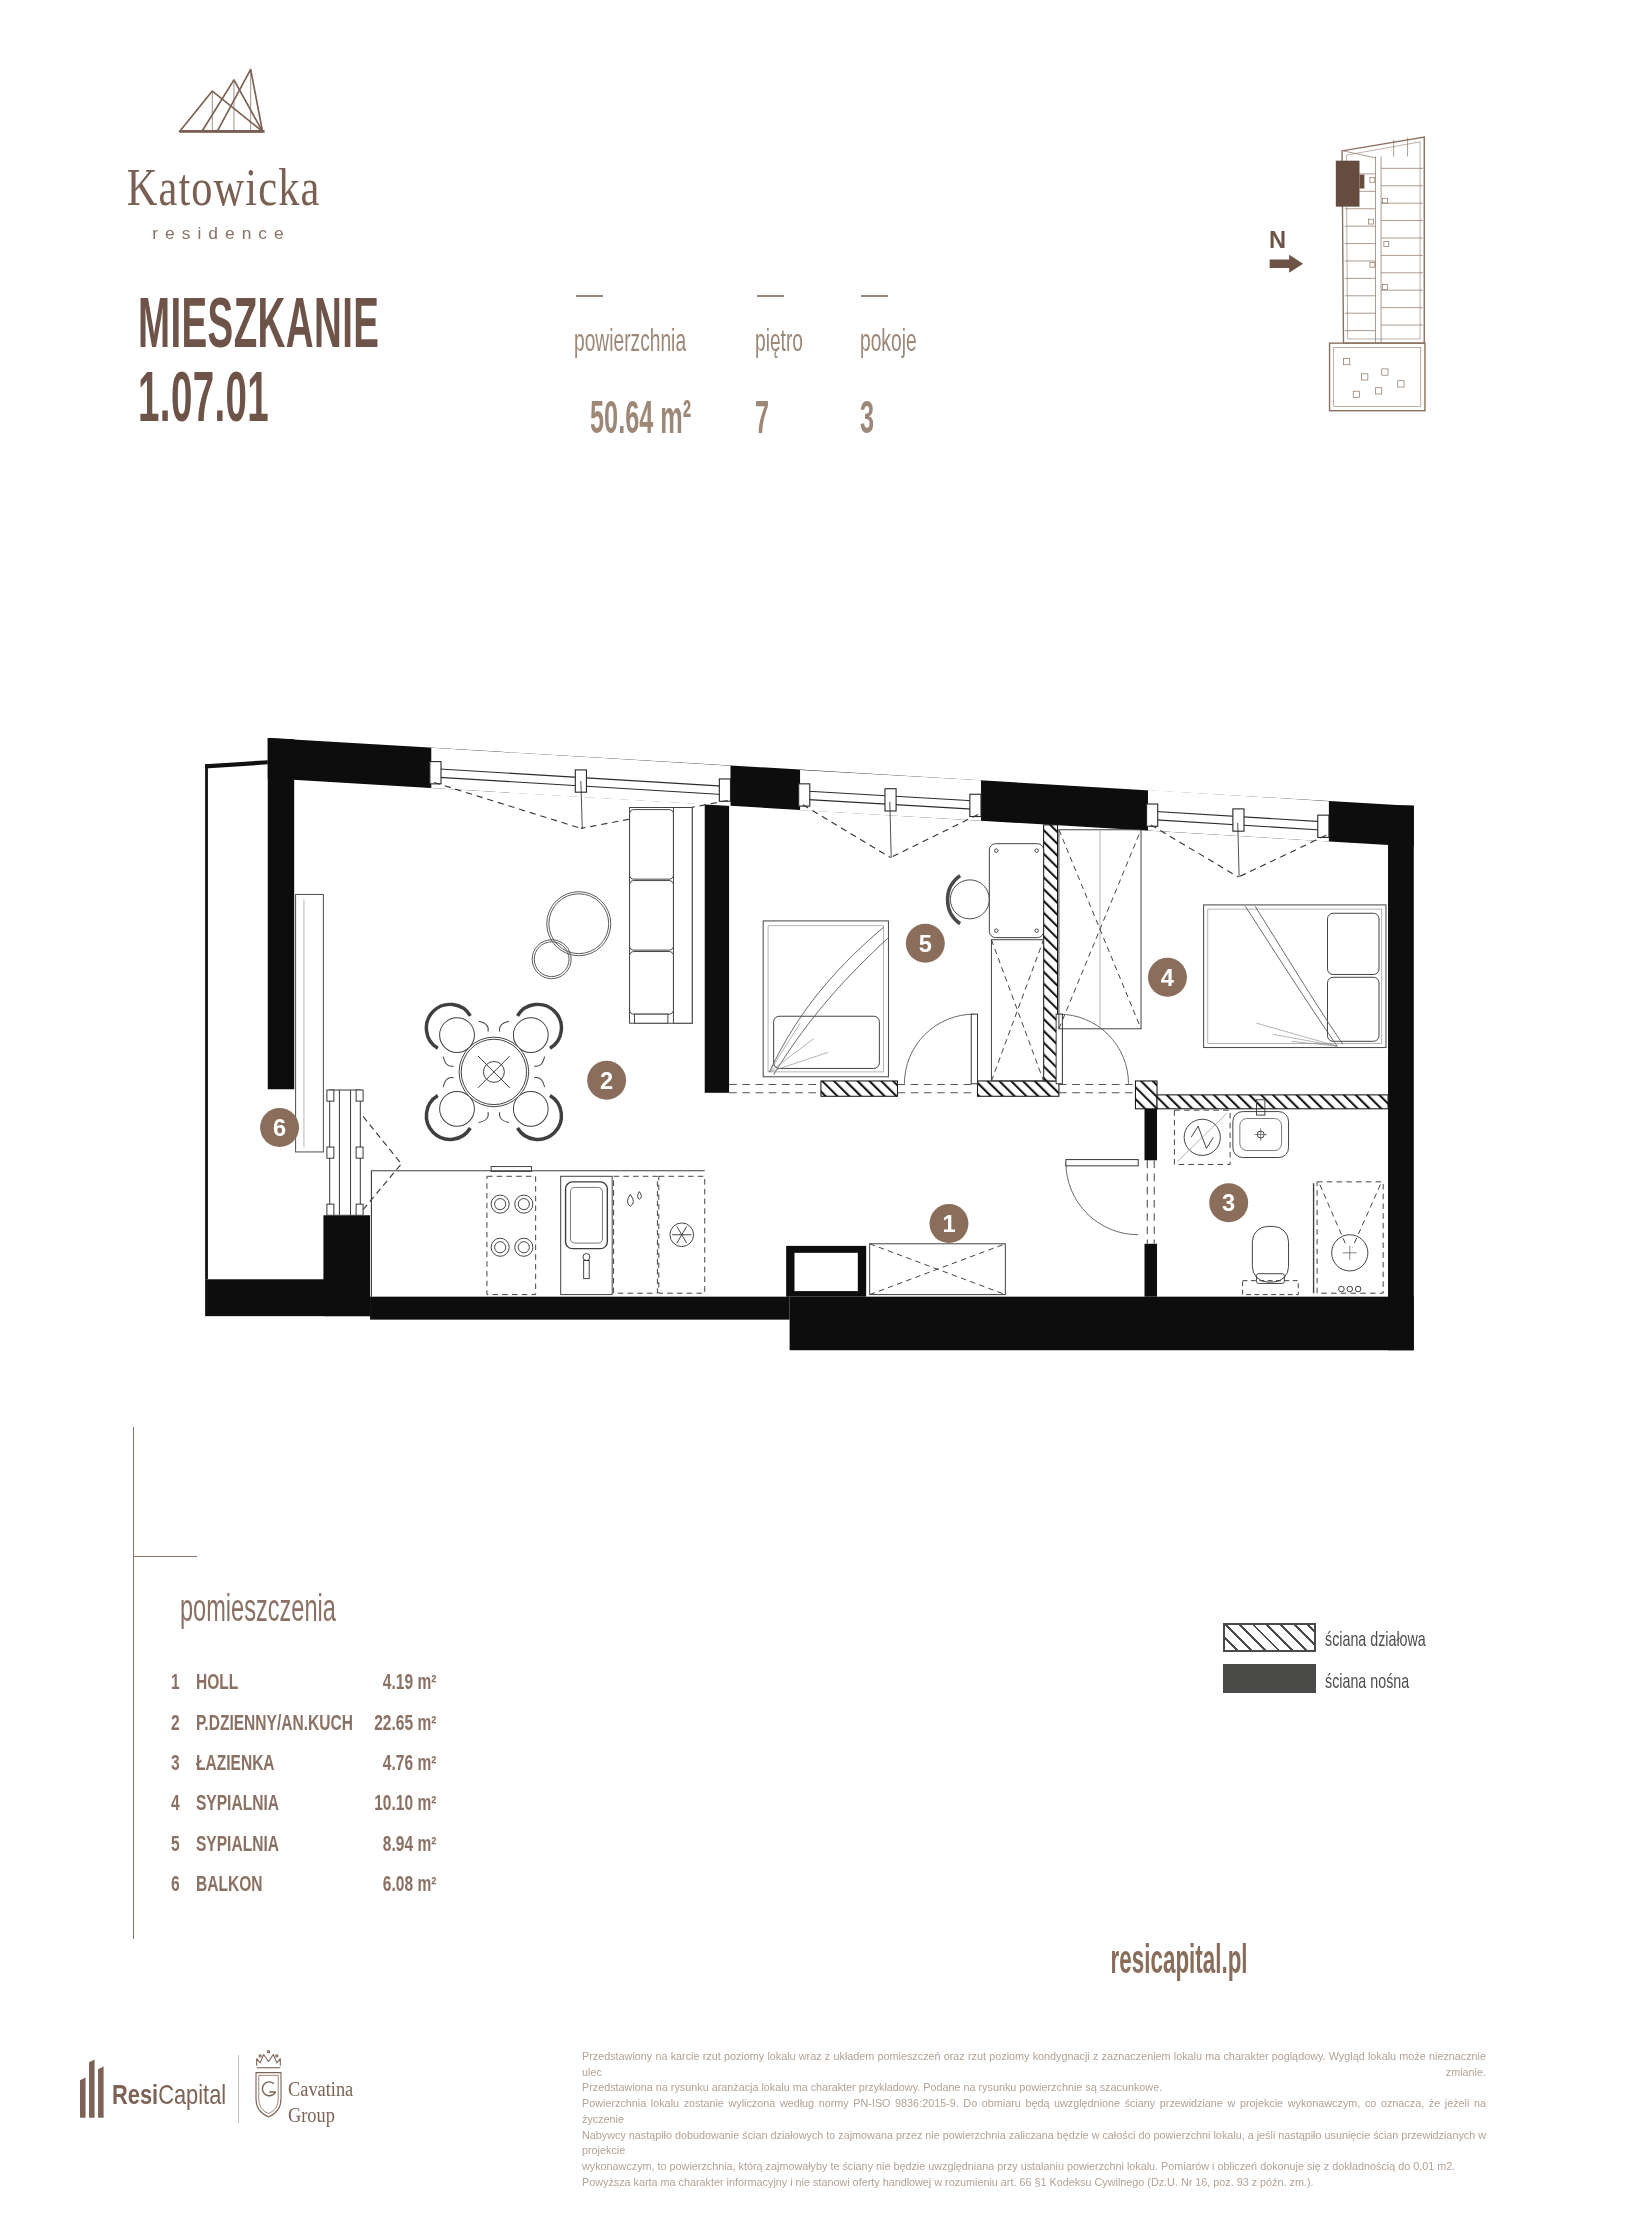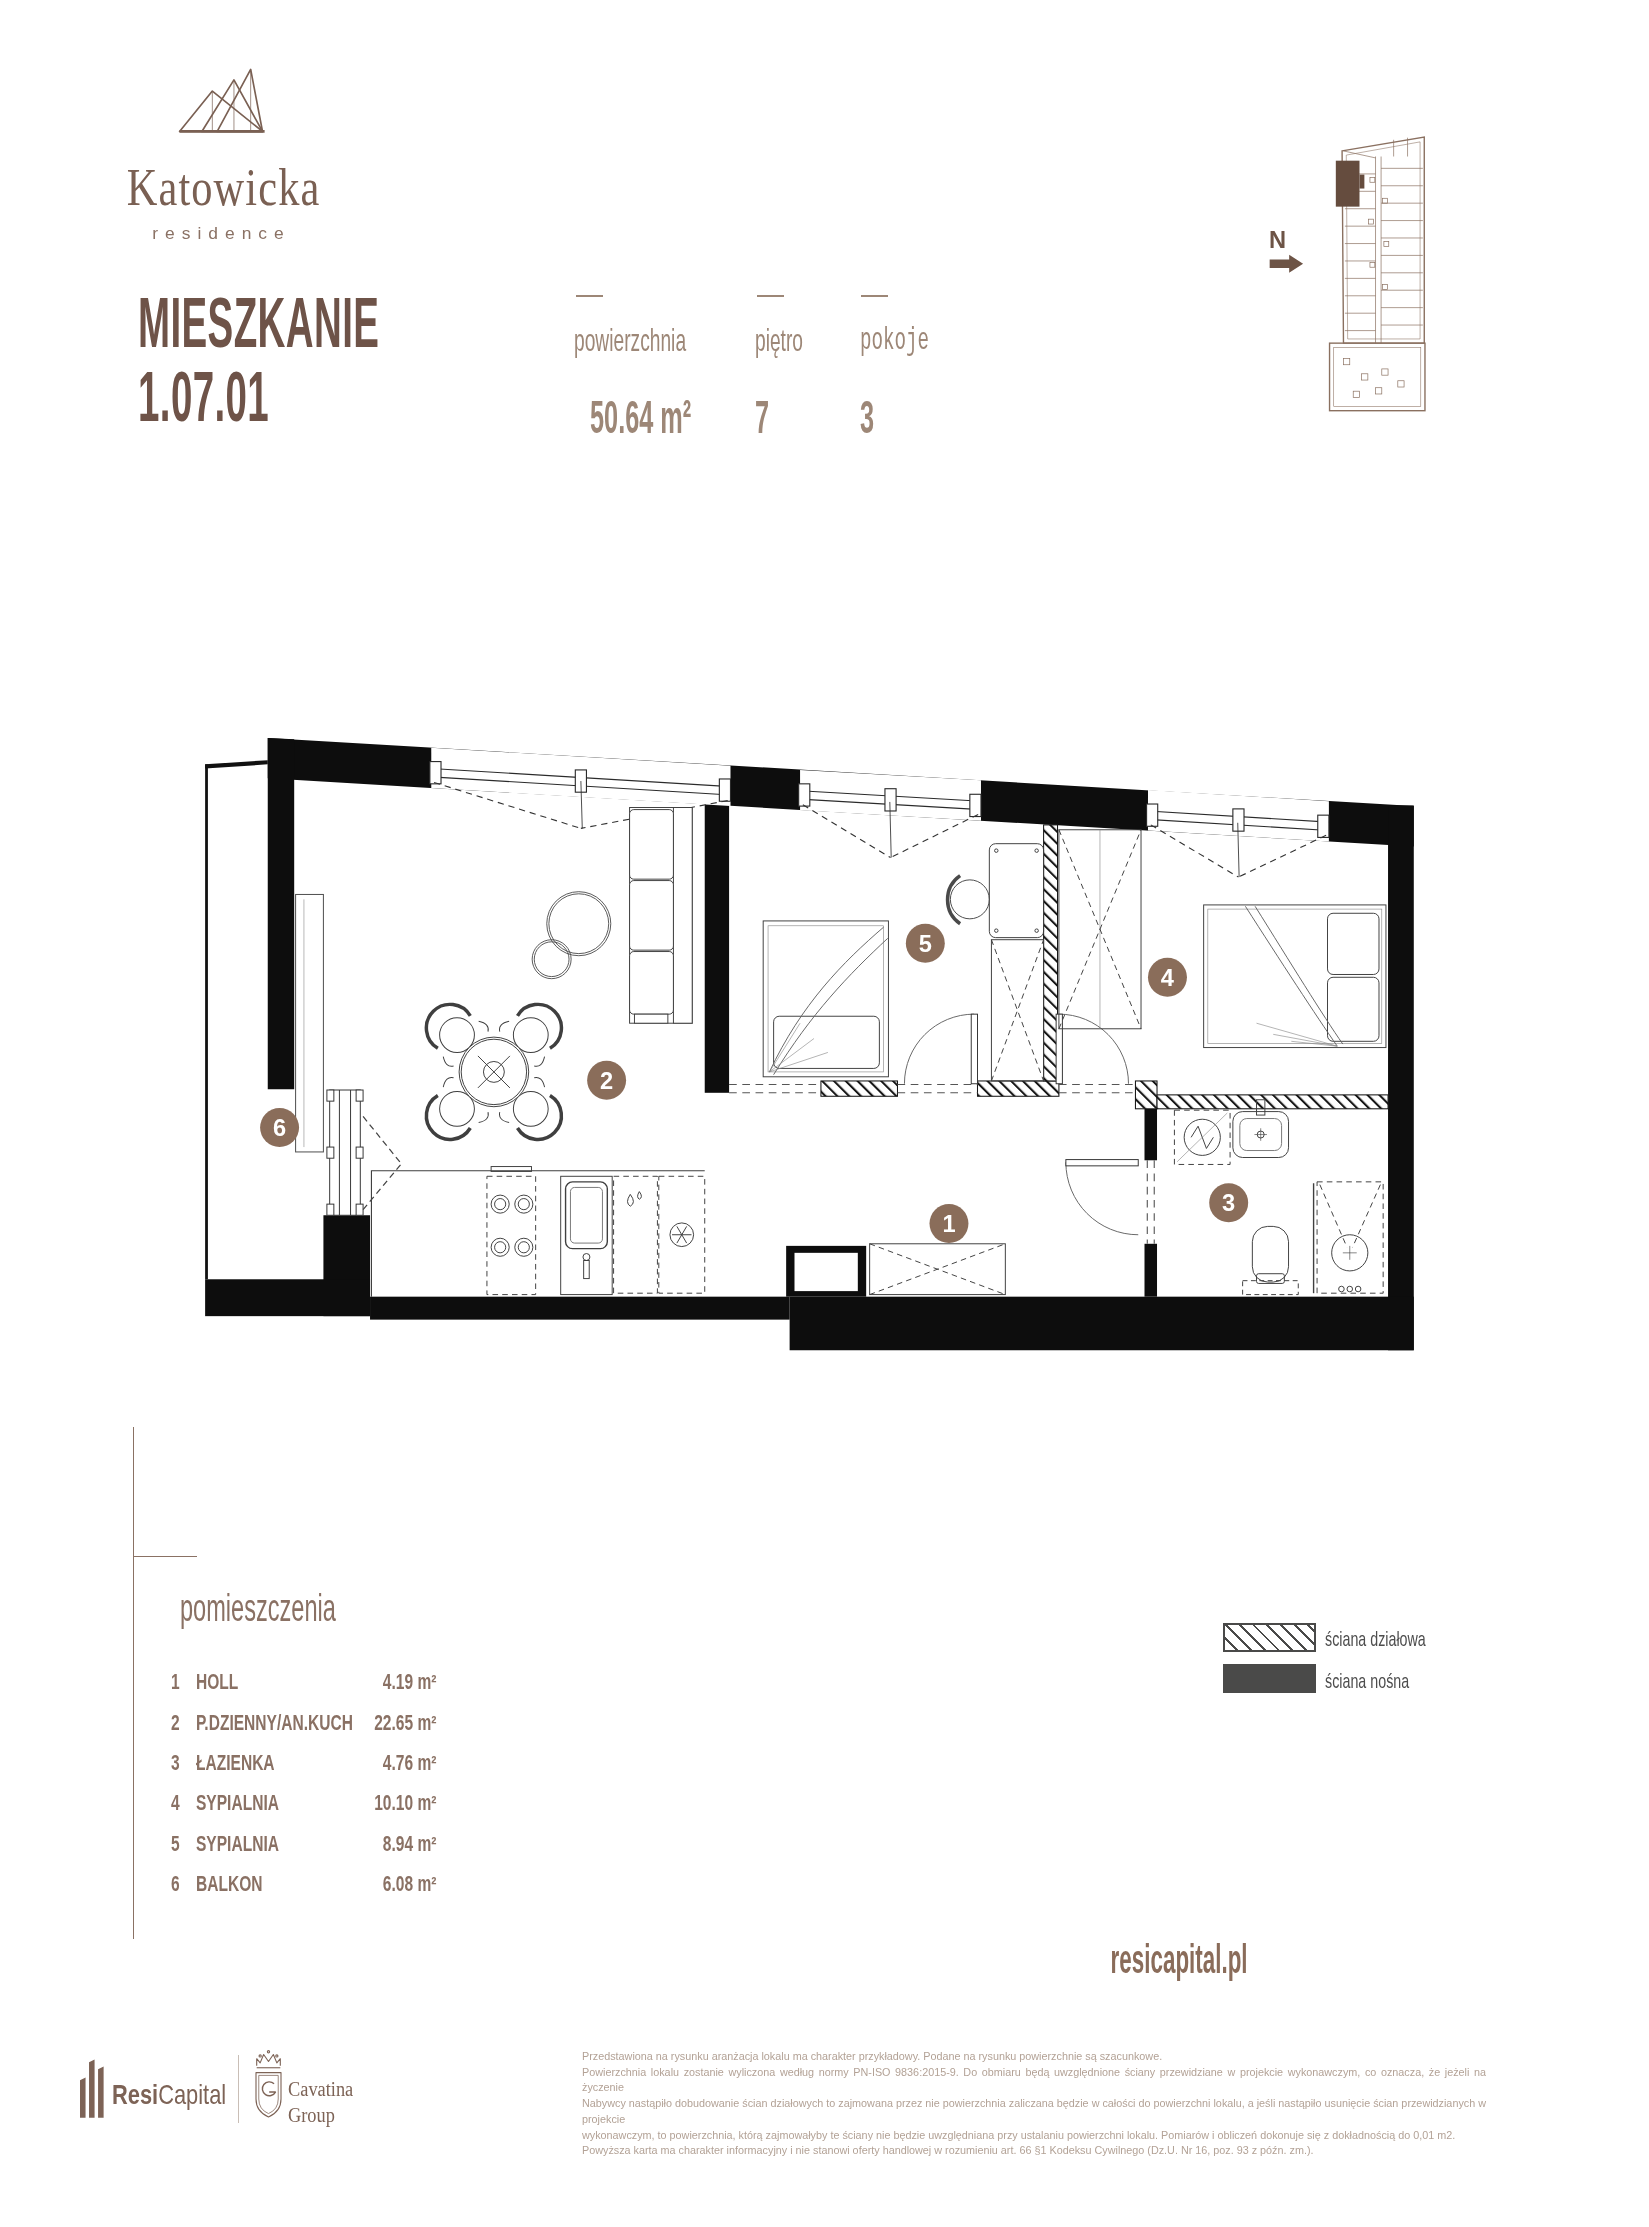--- a/index.html
+++ b/index.html
@@ -62,21 +62,21 @@
   <div class="abs" style="left:138px; top:357px;">
     <span class="big-title condL">1.07.01</span>
   </div>
 
   <div class="abs stat-line" style="left:576px; top:295px;"></div>
   <div class="abs stat-line" style="left:757px; top:295px;"></div>
   <div class="abs stat-line" style="left:861px; top:295px;"></div>
 
   <div class="abs" style="left:574px; top:322px;"><span class="stat-label condL">powierzchnia</span></div>
   <div class="abs" style="left:755px; top:322px;text-decoration:underline;"><span class="stat-label condL">piętro</span></div>
-  <div class="abs" style="left:860px; top:322px;font-family:Liberation Mono, monospace;"><span class="stat-label condL">pokoje</span></div>
+  <div class="abs" style="left:860px; top:322px;"><span class="stat-label condL">pokoje</span></div>
 
   <div class="abs" style="left:574px; top:390px;margin-left:16px;"><span class="stat-value condL">50.64 m²</span></div>
   <div class="abs" style="left:755px; top:390px;"><span class="stat-value condL">7</span></div>
   <div class="abs" style="left:860px; top:390px;"><span class="stat-value condL">3</span></div>
 
   <div class="abs" style="left:1239px; top:59px; width:202px; height:390px;">
     <svg width="202" height="390" viewBox="0 0 290 560">
       <g fill="none" stroke="#8a7060" stroke-width="2">
         <polygon points="148,132 266,112 266,408 150,408"></polygon>
         <polygon points="154,138 260,119 260,402 156,402" stroke-width="0.8"></polygon>
@@ -526,20 +526,21 @@
         <path d="M33,50 a10,10 0 1 0 2,12 h-9" stroke-width="2"></path>
       </g>
     </svg>
   </div>
   <div class="abs" style="left:288px; top:2077px;">
     <span class="cav-word condL">Cavatina</span><br>
     <span class="cav-word condL" style="position:relative; top:1.4px;">Group</span>
   </div>
 
   <div class="abs legal" style="left:582px; top:2049px; width:904px; white-space:normal;">
+    <div class="just">Przedstawiony na karcie rzut poziomy lokalu wraz z układem pomieszczeń oraz rzut poziomy kondygnacji z zaznaczeniem lokalu ma charakter poglądowy. Wygląd lokalu może nieznacznie ulec zmianie.</div>
     <div>Przedstawiona na rysunku aranżacja lokalu ma charakter przykładowy. Podane na rysunku powierzchnie są szacunkowe.</div>
     <div class="just">Powierzchnia lokalu zostanie wyliczona według normy PN-ISO 9836:2015-9. Do obmiaru będą uwzględnione ściany przewidziane w projekcie wykonawczym, co oznacza, że jeżeli na życzenie</div>
     <div class="just">Nabywcy nastąpiło dobudowanie ścian działowych to zajmowana przez nie powierzchnia zaliczana będzie w całości do powierzchni lokalu, a jeśli nastąpiło usunięcie ścian przewidzianych w projekcie</div>
     <div>wykonawczym, to powierzchnia, którą zajmowałyby te ściany nie będzie uwzględniana przy ustalaniu powierzchni lokalu. Pomiarów i obliczeń dokonuje się z dokładnością do 0,01 m2.</div>
     <div>Powyższa karta ma charakter informacyjny i nie stanowi oferty handlowej w rozumieniu art. 66 §1 Kodeksu Cywilnego (Dz.U. Nr 16, poz. 93 z późn. zm.).</div>
   </div>
 
 </div>
 
 

